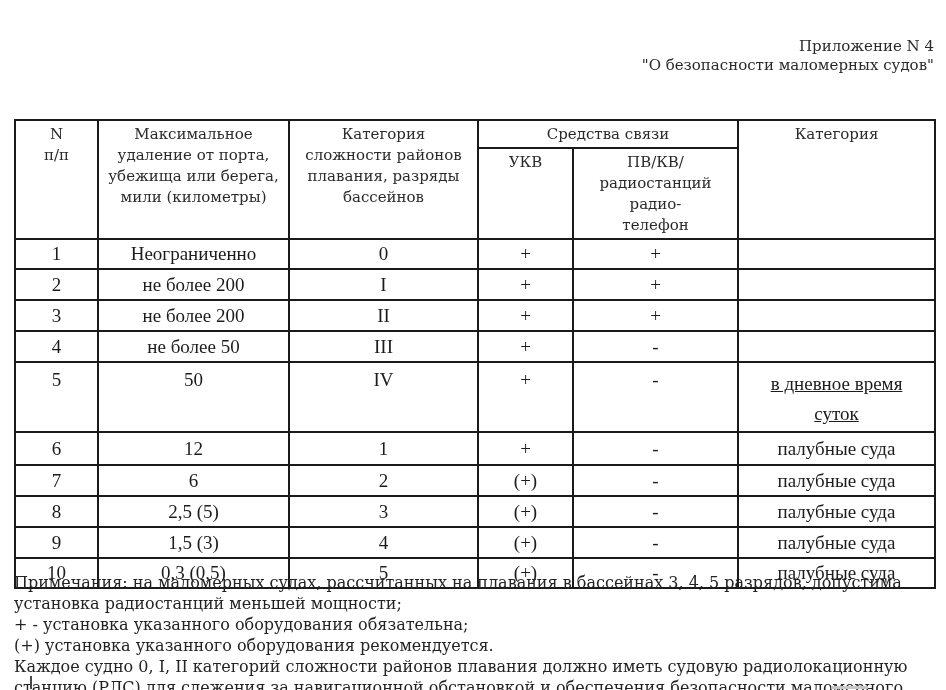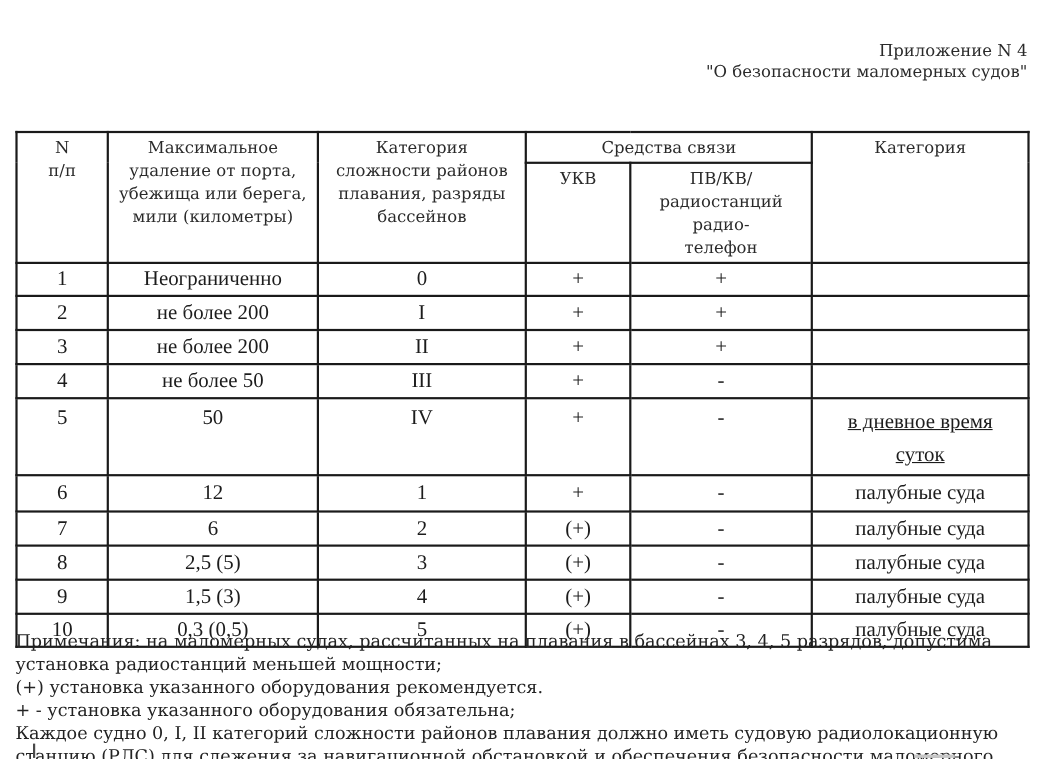--- a/index.html
+++ b/index.html
@@ -215,19 +215,19 @@
         <td>5</td>
         <td>(+)</td>
         <td>-</td>
         <td>палубные суда</td>
       </tr>
     </tbody>
 </table>
 
 <div class="notes">
   <p class="note-line">Примечания: на маломерных судах, рассчитанных на плавания в бассейнах 3, 4, 5 разрядов, допустима установка радиостанций меньшей мощности;</p>
+  <p class="note-line">+ - установка указанного оборудования обязательна;</p>
   <p class="note-line">(+) установка указанного оборудования рекомендуется.</p>
-  <p class="note-line">+ - установка указанного оборудования обязательна;</p>
   <p class="note-line">Каждое судно 0, I, II категорий сложности районов плавания должно иметь судовую радиолокационную станцию (РЛС) для слежения за навигационной обстановкой и обеспечения безопасности маломерного судна в период плавания.</p>
 </div>
 
 <div class="cursor-artifact"></div>
 <div class="gray-line-artifact"></div>
 
 </body></html>

